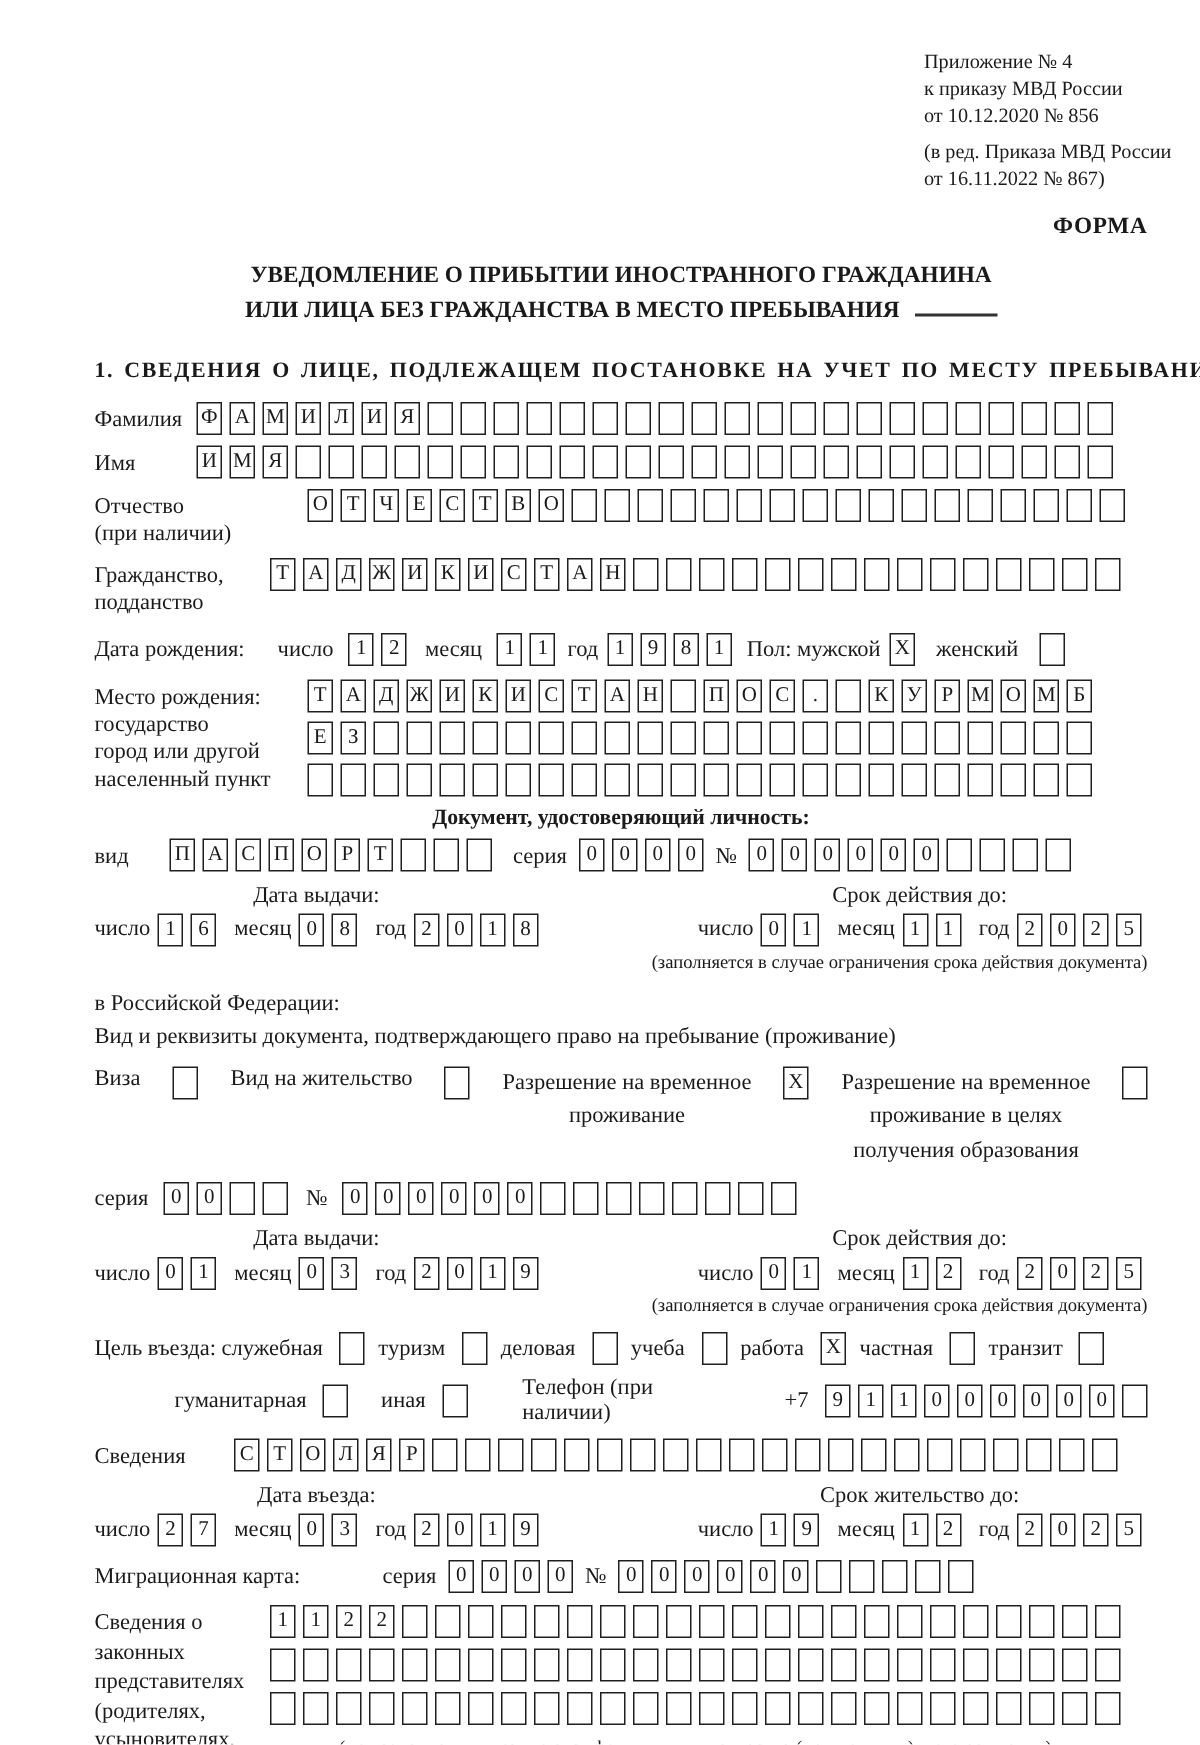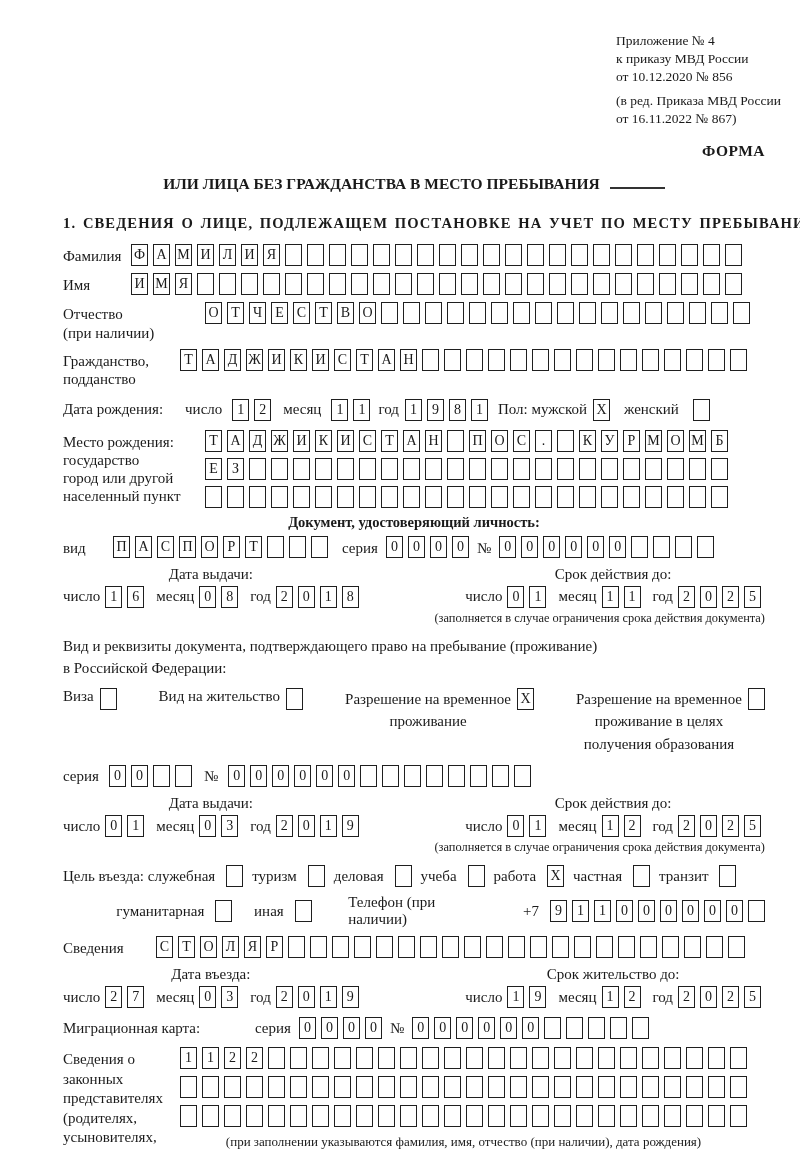--- a/index.html
+++ b/index.html
@@ -29,21 +29,21 @@
   
   .dates { display:flex; justify-content:space-between; margin-top:8px; padding-right:4px;align-items:center; }
   .dtitle { text-align:center; font-size:15px; margin-bottom:3px; }
   .dgroup { display:flex; align-items:center; font-size:15px; }
   .dgroup .dlab { margin-right:5px; }
   .dgroup .gap { width:12px; }
   .valid-note { font-size:12.4px; text-align:right; margin-top:3px; white-space:nowrap; }
   
   .intro { font-size:15px; margin-top:9px; line-height:1.5; }
   .optrow { display:flex; align-items:flex-start; justify-content:space-between; margin-top:8px; font-size:15px; }
-  .opt { display:flex; align-items:flex-start; gap:6px; }
+  .opt { display:flex; align-items:flex-start; gap:21px; }
   .opt-multi { text-align:center; line-height:1.5; }
   
   .purrow { display:flex; align-items:center; margin-top:10px; font-size:15px; gap:9px; }
   .purrow .cells { margin-left:2px; }
   .legal { display:flex; align-items:flex-start; margin-top:8px; }
   .legal-rows > .cells { margin-bottom:7px; }
   .legal-note { font-size:13px; text-align:center; margin-top:2px; white-space:nowrap; }
 </style>
 </head>
 <body>
@@ -54,20 +54,21 @@
     <div>Приложение № 4</div>
     <div>к приказу МВД России</div>
     <div>от 10.12.2020 № 856</div>
     <div class="edition">(в ред. Приказа МВД России</div>
     <div>от 16.11.2022 № 867)</div>
   </div>
 
   <div class="forma">ФОРМА</div>
 
   <div class="title">
+    <div>УВЕДОМЛЕНИЕ О ПРИБЫТИИ ИНОСТРАННОГО ГРАЖДАНИНА</div>
     <div><span>ИЛИ ЛИЦА БЕЗ ГРАЖДАНСТВА В МЕСТО ПРЕБЫВАНИЯ</span><span class="blank-line"></span></div>
   </div>
 
   <div class="sec-heading">1. СВЕДЕНИЯ О ЛИЦЕ, ПОДЛЕЖАЩЕМ ПОСТАНОВКЕ НА УЧЕТ ПО МЕСТУ ПРЕБЫВАНИЯ</div>
 
   <div class="frow">
     <div class="flabel" style="width:68px">Фамилия</div>
     <div class="cells">
         <span class="cell">Ф</span>
         <span class="cell">А</span>
@@ -419,22 +420,22 @@
             <span class="cell">0</span>
             <span class="cell">2</span>
             <span class="cell">5</span>
           </span>
       </div>
     </div>
   </div>
   <div class="valid-note">(заполняется в случае ограничения срока действия документа)</div>
 
   <div class="intro">
+    <div>в Российской Федерации:</div>
     <div>Вид и реквизиты документа, подтверждающего право на пребывание (проживание)</div>
-    <div>в Российской Федерации:</div>
   </div>
 
   <div class="optrow">
     <div class="opt">
       <span>Виза</span>
       <span class="cells">
           <span class="cell"></span>
         </span>
     </div>
     <div class="opt">

